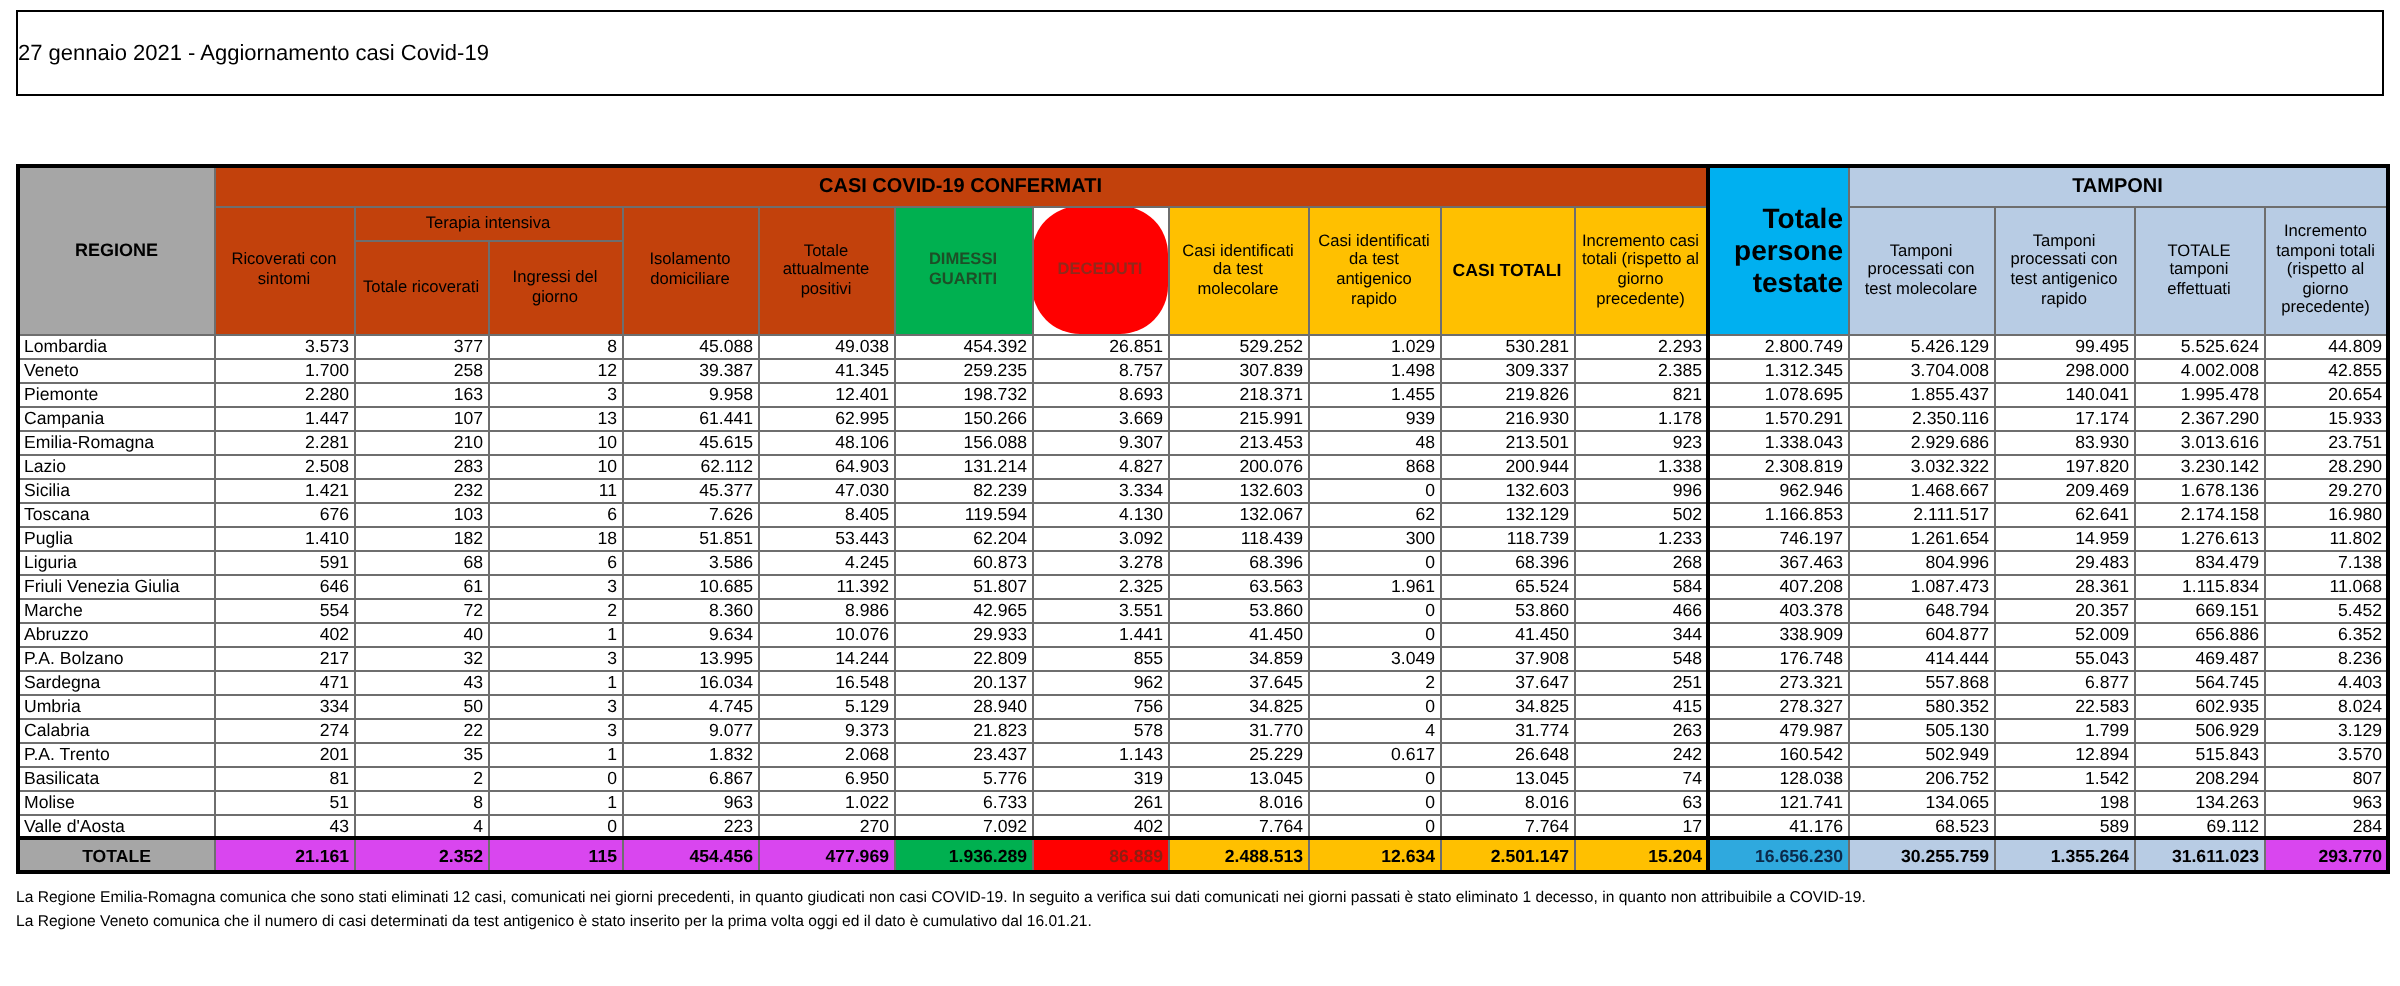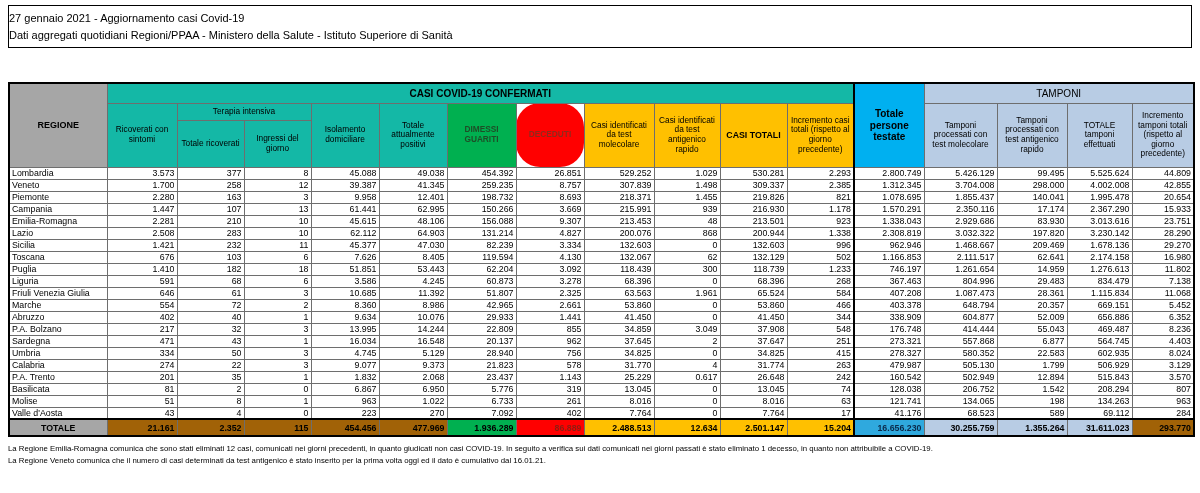--- a/index.html
+++ b/index.html
@@ -25,76 +25,75 @@
     border-collapse: collapse;
     table-layout: fixed;
     border: 2px solid #000;
   }
   th, td {
     border: 1px solid #6e6e6e;
     padding: 0 2px;
     overflow: hidden;
   }
   thead th {
-    background: #14b8a6;
+    background: #c2410c;
     font-weight: normal;
     font-size: 8.3px;
     line-height: 1.15;
     text-align: center;
     vertical-align: middle;
   }
   tr.hr1 { height: 20px; }
   tr.hr2 { height: 17px; }
   tr.hr3 { height: 47px; }
   th.regione-h { background: #A6A6A6; font-weight: bold; font-size: 9px; }
   th.group-h { font-weight: bold; font-size: 10px; }
   th.green-h { background: #00B050; color: #1d4f27; font-weight: bold; }
   th.red-h { background: #FF0000; color: #8f2a1c; font-weight: bold; border-radius: 24px; }
   th.yellow-h { background: #FFC000; }
   th.yellow-h.bold { font-weight: bold; font-size: 8.8px; }
-  th.cyan-h { background: #00B0F0; font-weight: bold; font-size: 10px; }
+  th.cyan-h { background: #00B0F0; font-weight: bold; font-size: 14px; text-align: right; }
   th.lblue-h { background: #B8CCE4; }
-  th.lblue-h.bold { font-weight: normal; font-size: 10px; }
+  th.lblue-h.bold { font-weight: bold; font-size: 10px; }
   tbody td {
     height: 12px;
     font-size: 8.8px;
     text-align: right;
     background: #fff;
     white-space: nowrap;
     color: #000;
   }
   tbody td.region { text-align: left; }
   tbody td:nth-child(13) { border-left: 2.5px solid #000; }
   thead .thickL { border-left: 2.5px solid #000; }
   tr.totale td {
     font-weight: bold;
     border-top: 2px solid #000;
     height: 17px;
   }
   tr.totale td.region { text-align: center; background: #A6A6A6; }
-  td.bg-gray  { background: #a16207; margin-left: 20px; }
+  td.bg-gray  { background: #d946ef; margin-left: 20px; }
   td.bg-green { background: #00B050; }
   td.bg-red   { background: #FF0000; color: #8f1d12; }
   td.bg-yellow{ background: #FFC000; }
   td.bg-cyan  { background: #2FA9DE; color: #0b2a4a; margin-top: 45px; }
   td.bg-lblue { background: #B8CCE4; }
   .notes {
     position: absolute;
     left: 8px; top: 443px;
     width: 1184px;
   }
   .notes-label { font-size: 10px; font-weight: bold; margin: 0 0 14px 0; }
   .note-line { font-size: 7.8px; line-height: 1.5; margin: 0; color: #000; }
 </style>
 </head>
 <body>
 
 <div class="title-box">
   <div>27 gennaio 2021 - Aggiornamento casi Covid-19</div>
-  <div>Dati aggregati quotidiani Regioni/PPAA - Ministero della Salute - Istituto Superiore di Sanità</div>
 </div>
 
 <table class="covid">
   <colgroup>
     <col style="width:98px">
       <col style="width:70px">
       <col style="width:67px">
       <col style="width:67px">
     <col style="width:68px">
       <col style="width:68px">
@@ -349,21 +348,21 @@
         <td>11.068</td>
       </tr>
       <tr>
         <td class="region">Marche</td>
         <td>554</td>
         <td>72</td>
         <td>2</td>
         <td>8.360</td>
         <td>8.986</td>
         <td>42.965</td>
-        <td>2.661</td>
+        <td>3.551</td>
         <td>53.860</td>
         <td>0</td>
         <td>53.860</td>
         <td>466</td>
         <td>403.378</td>
         <td>648.794</td>
         <td>20.357</td>
         <td>669.151</td>
         <td>5.452</td>
       </tr>

